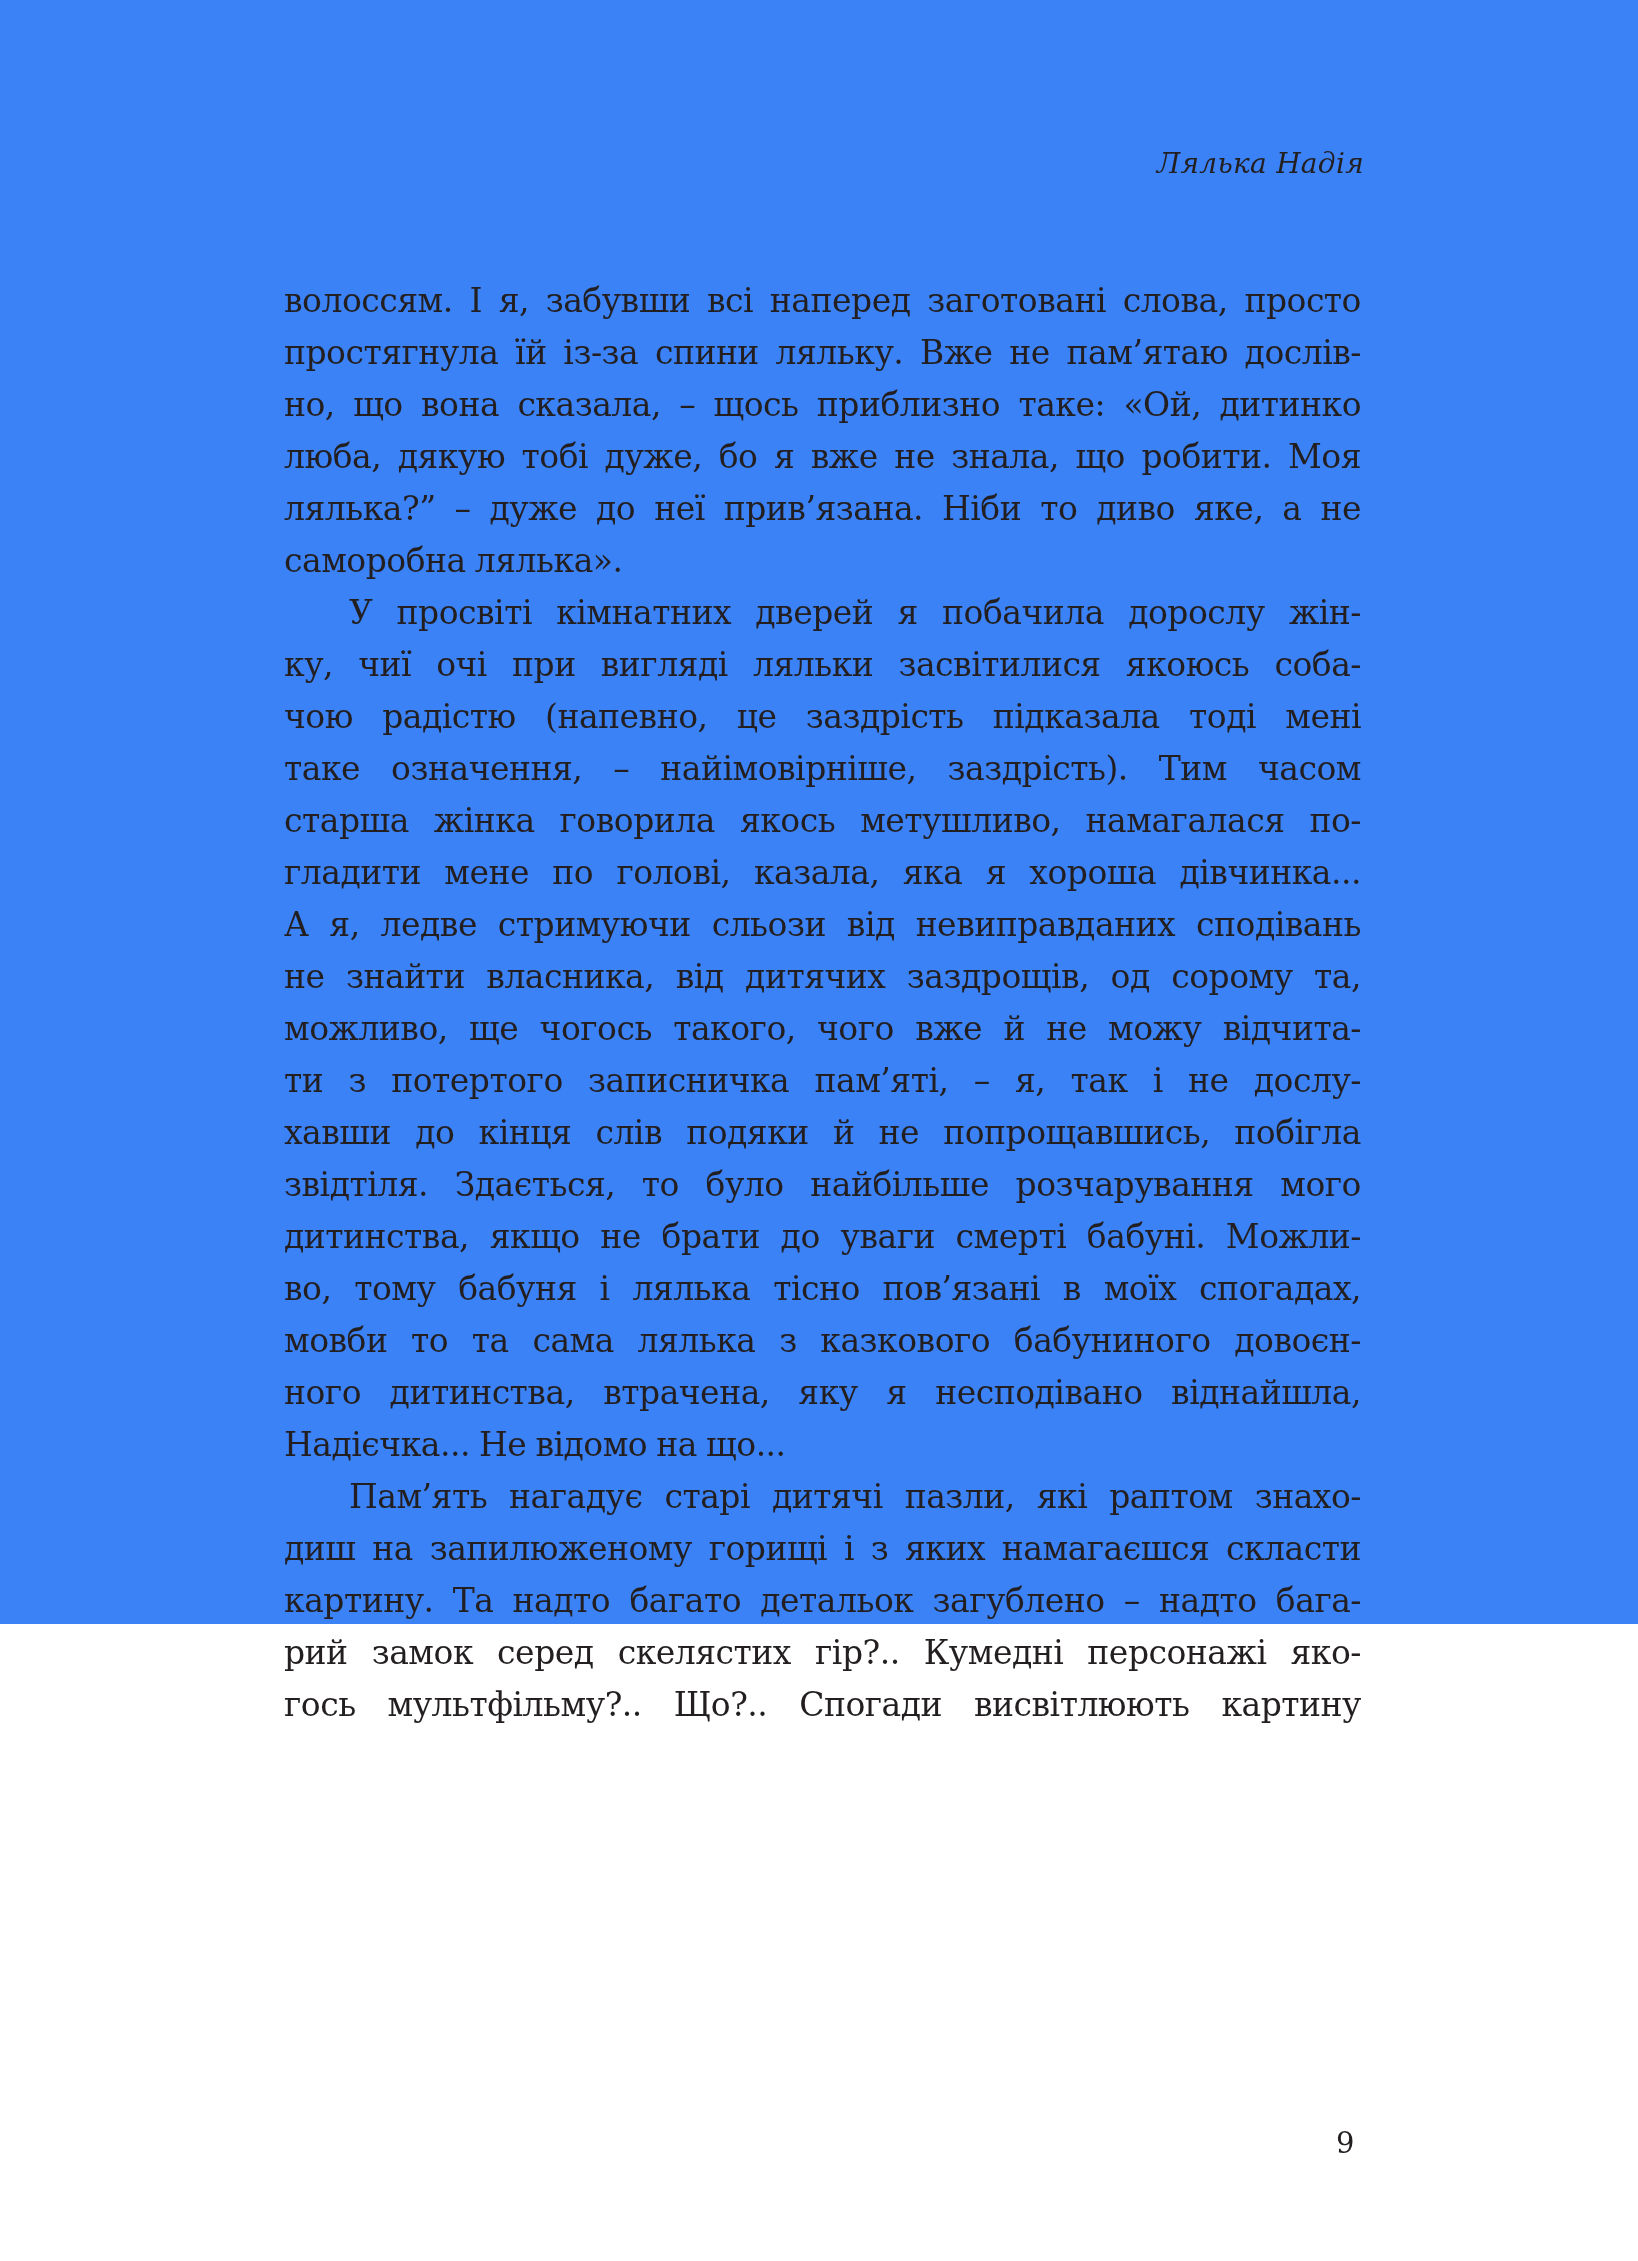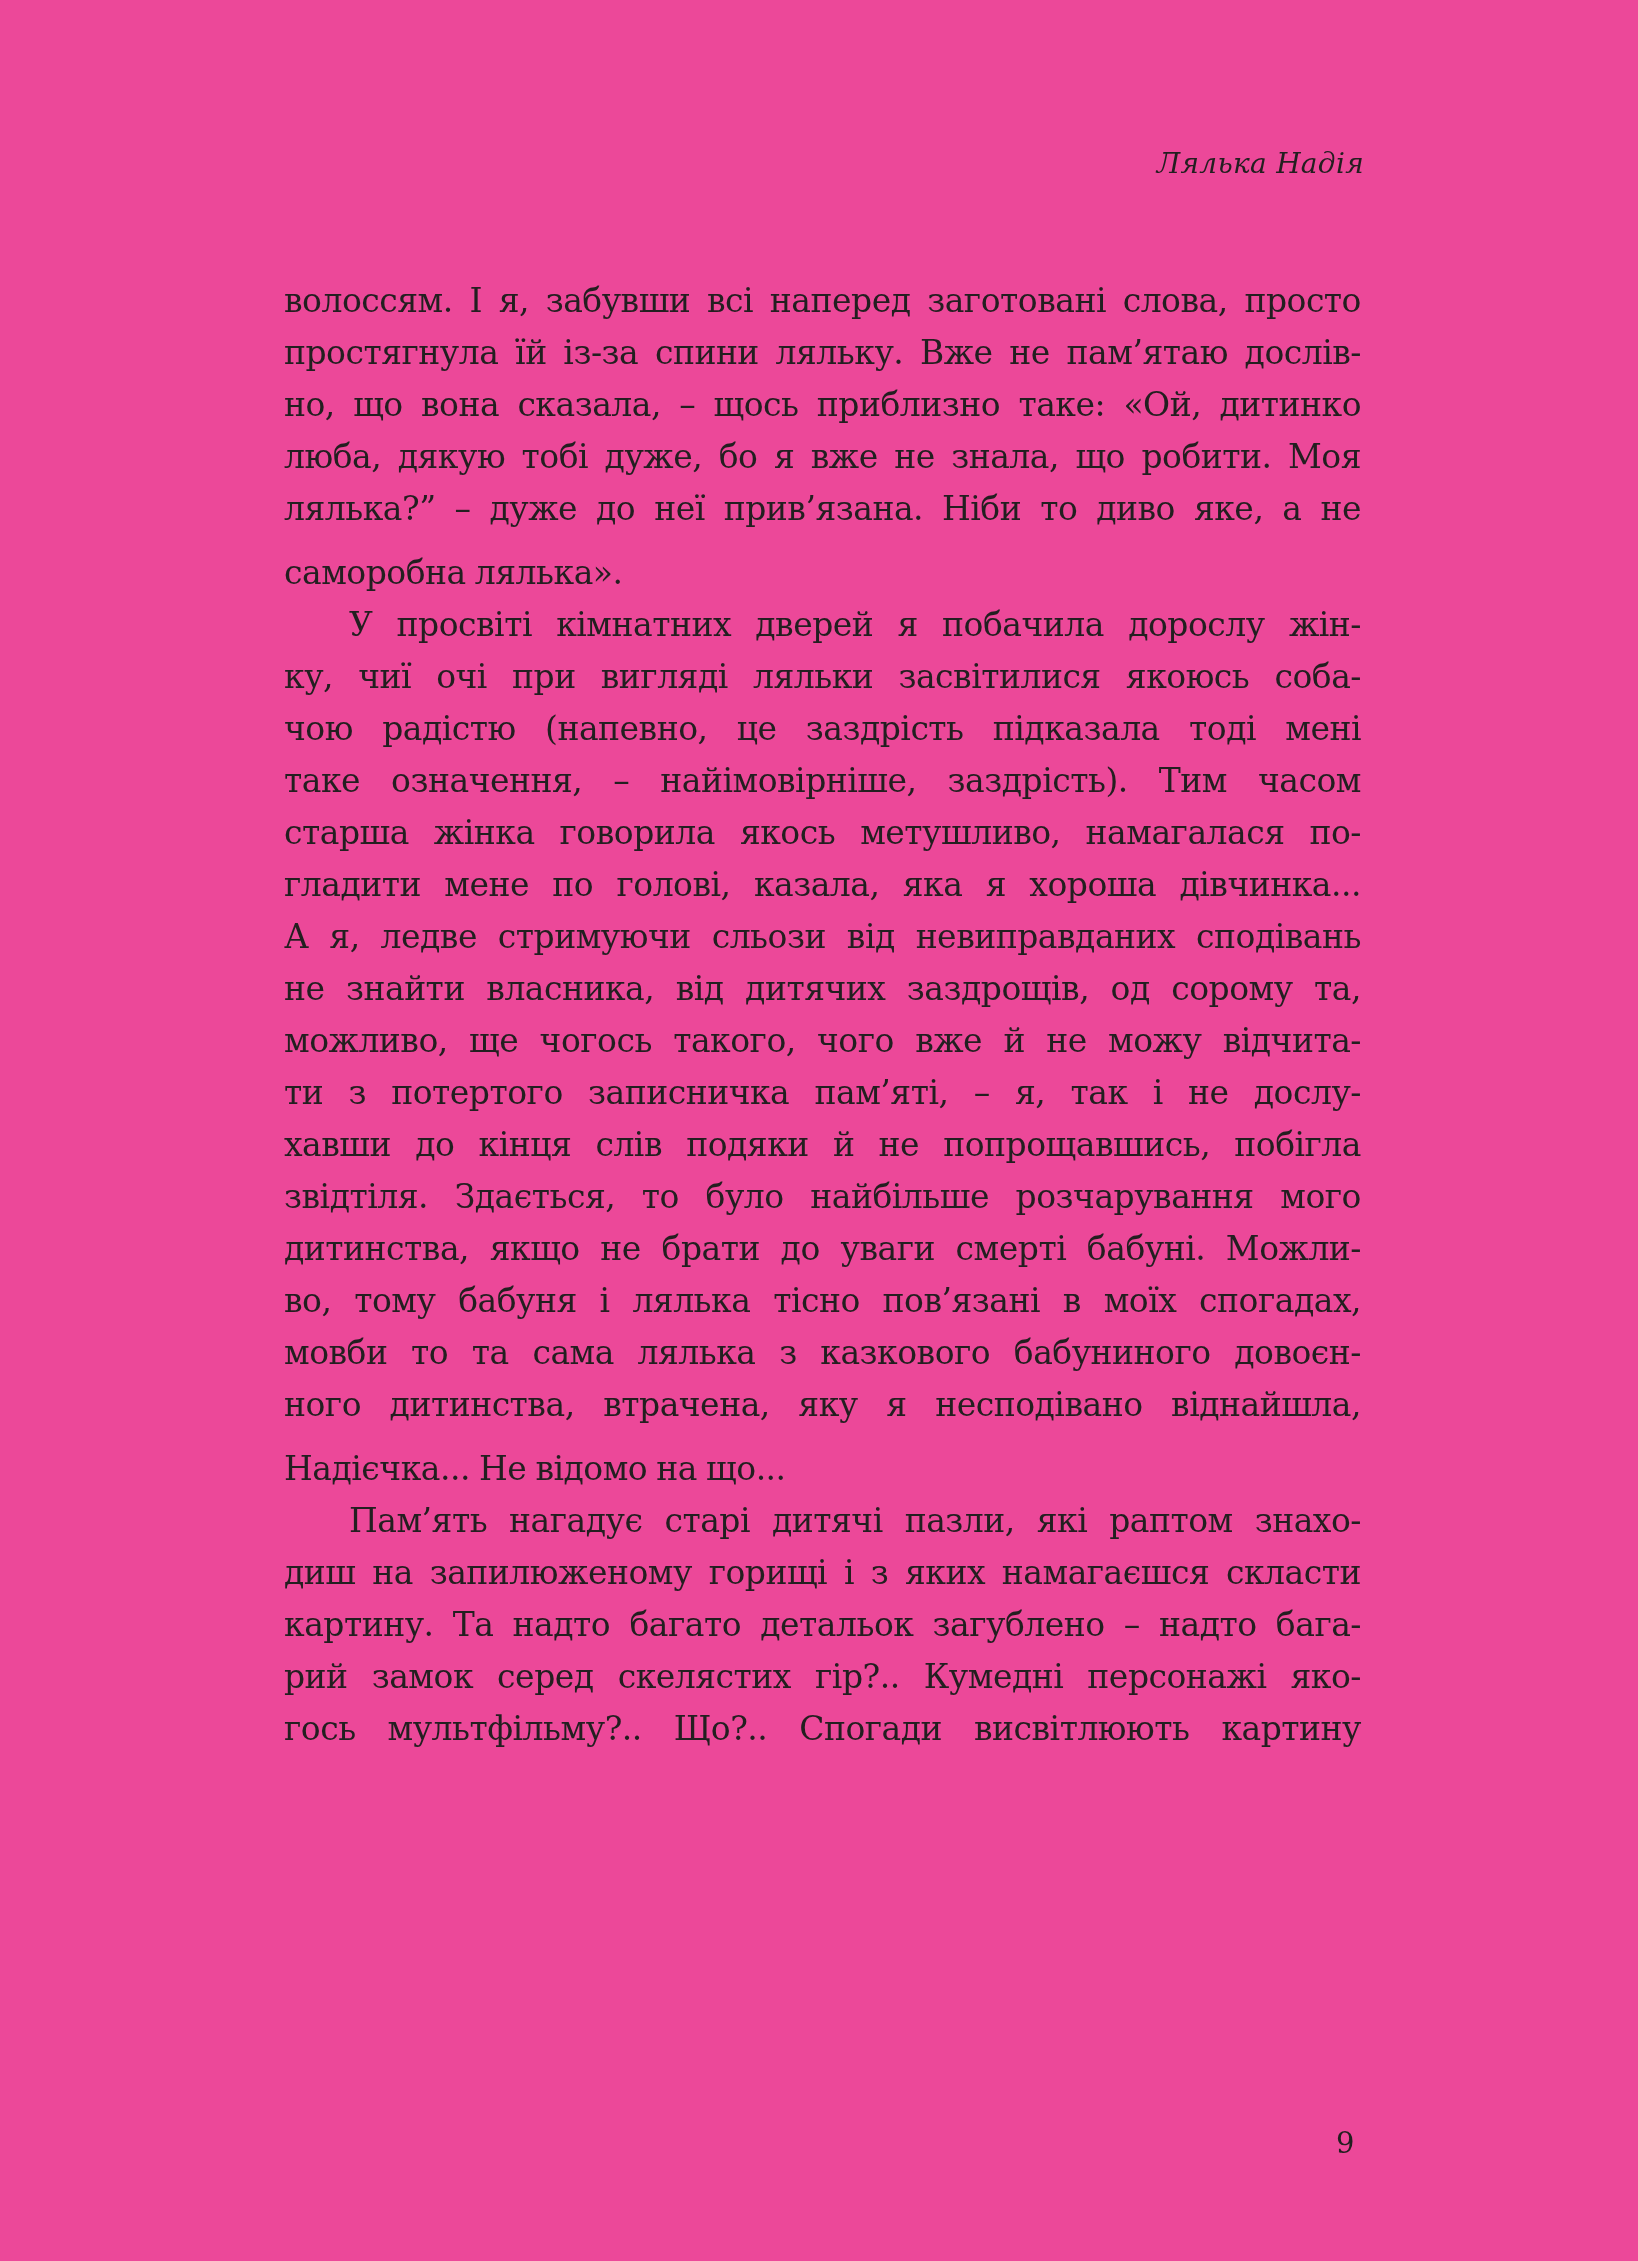--- a/index.html
+++ b/index.html
@@ -11,22 +11,22 @@
     width: 1639px;
     height: 2261px;
     position: relative;
     overflow: hidden;
     color: #231f20;
   }
   .page {
     position: absolute;
     left: 0; top: 0;
     width: 1639px;
-    height: 2261px;
-    background: #ec4899;
+    height: 1624px;
+    background: #3b82f6;
   }
   .running-header {
     position: absolute;
     right: 275px;
     top: 147px;
     font-family: "DejaVu Serif", serif;
     font-style: italic;
     font-size: 28px;
     line-height: 34px;
     color: #231f20;
@@ -46,21 +46,20 @@
     display: block;
     white-space: nowrap;
     text-align: justify;
     text-align-last: justify;
     height: 52px;
     letter-spacing: -0.5px;
     word-spacing: -0.9px;
   }
   .line.last {
     text-align-last: left;
-    margin-top: 12px;
   }
   .line.indent {
     padding-left: 65px;
   }
   .page-number {
     position: absolute;
     left: 1336px;
     top: 2126px;
     font-family: "DejaVu Serif", serif;
     font-size: 29px;

